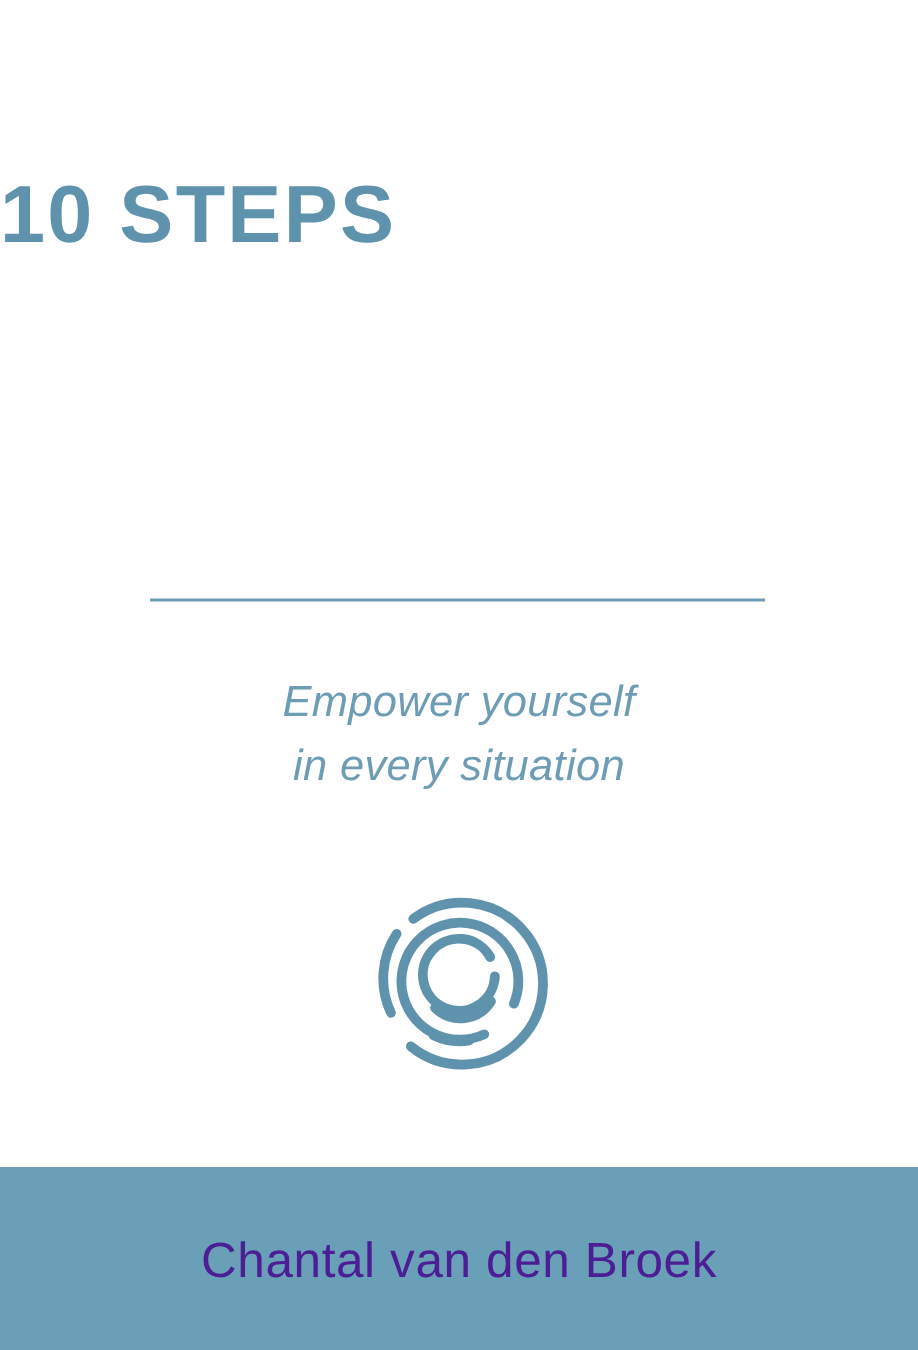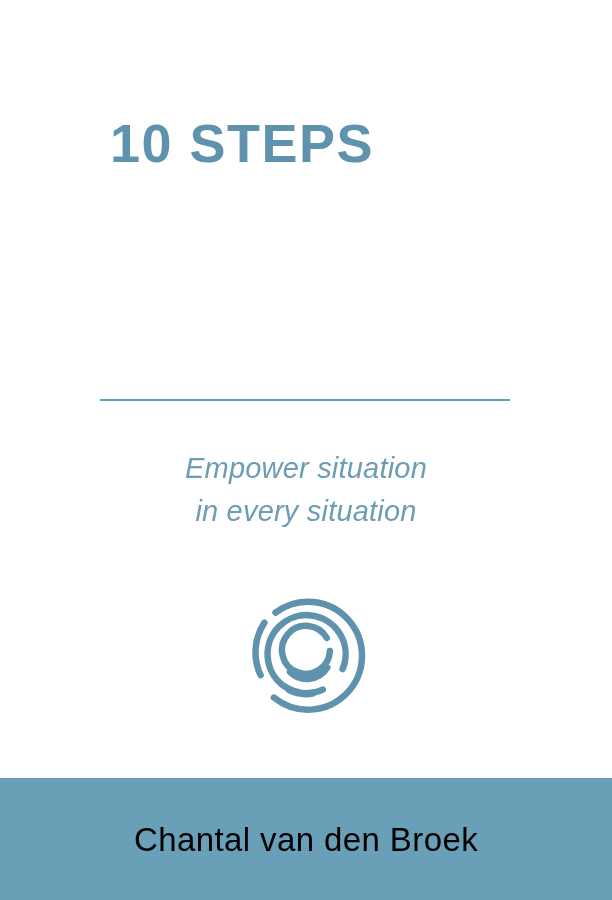--- a/index.html
+++ b/index.html
@@ -20,21 +20,21 @@
     background: #ffffff;
     box-sizing: border-box;
   }
 
   
   .title-block {
     position: absolute;
     top: 108px;
     left: 0;
     width: 484px;
-    text-align: center;
+    text-align: left;
   }
   .title-line {
     display: block;
     font-family: "Liberation Sans", sans-serif;
     font-weight: bold;
     font-size: 54px;
     line-height: 70px;
     letter-spacing: 1.5px;
     color: #5f93ad;
     white-space: nowrap;
@@ -94,38 +94,38 @@
     background: #69a0b8;
     display: flex;
     align-items: center;
     justify-content: center;
   }
   .author-name {
     font-family: "Liberation Sans", sans-serif;
     font-weight: normal;
     font-size: 33px;
     letter-spacing: 0.4px;
-    color: #000000;
+    color: #4c1d95;
     white-space: nowrap;
     margin-top: 2px;
   }
 </style>
 </head>
 <body>
 
 <div class="cover">
 
   <div class="title-block">
     <span class="title-line">10 STEPS</span>
   </div>
 
   <div class="divider"></div>
 
   <div class="subtitle-block">
-    <span class="subtitle-line">Empower situation</span>
+    <span class="subtitle-line">Empower yourself</span>
     <span class="subtitle-line">in every situation</span>
   </div>
 
   <div class="logo-wrap">
     <svg viewBox="0 0 120 120" xmlns="http://www.w3.org/2000/svg" fill="none" stroke="#5f93ad" stroke-width="6.5" stroke-linecap="round">
 
       <path d="M 27.9 101.6
                A 54 54 0 1 0 29.5 16.6"></path>
 
       <path d="M 14.6 79.2

